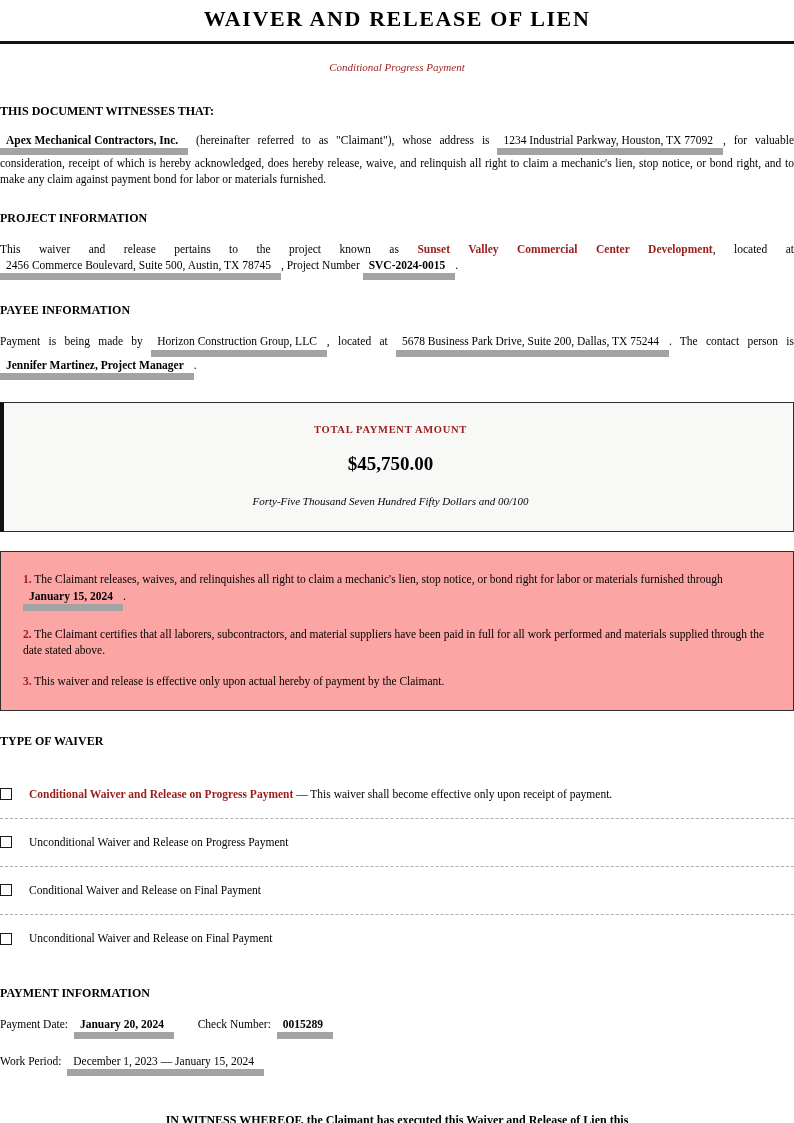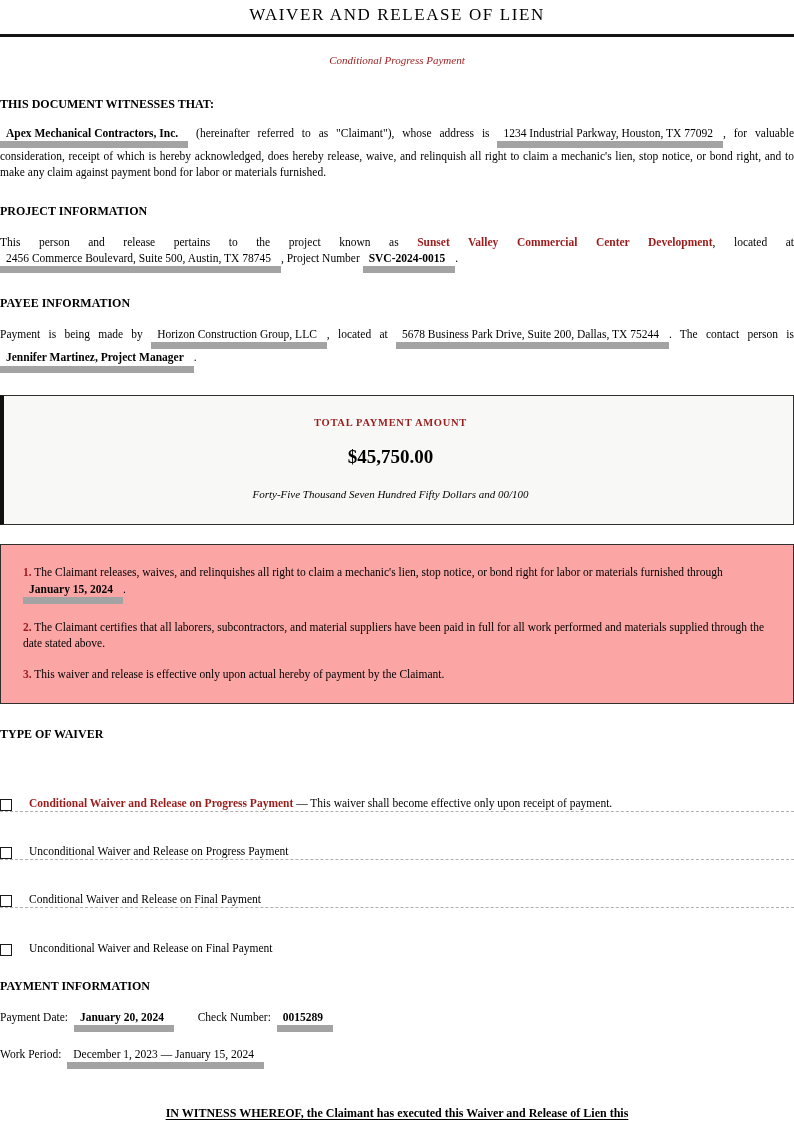--- a/index.html
+++ b/index.html
@@ -19,22 +19,22 @@
   }
   .page {
     width: 794px;
     height: 1123px;
     box-sizing: border-box;
     padding: 0 0 0 0;
     position: relative;
   }
   .doc-title {
     text-align: center;
-    font-size: 17px;
-    font-weight: normal;
+    font-size: 22px;
+    font-weight: bold;
     letter-spacing: 1.6px;
     margin: 3px 0 0 0;
     padding: 0 0 7px 0;
   }
   .title-rule {
     border: 0;
     border-top: 3px solid #141414;
     margin: 0 0 0 0;
     width: 100%;
   }
@@ -115,21 +115,21 @@
   }
   .clause + .clause { margin-top: 15px; }
   .clause-num {
     color: #9B1B1B;
     font-weight: bold;
   }
   
   .waiver-list { margin-top: 21px; }
   .waiver-row {
     display: flex;
-    align-items: flex-end;
+    align-items: center;
     min-height: 48px;
     border-bottom: 1px dashed #b0b0b0;
     box-sizing: border-box;
   }
   .waiver-row.last { border-bottom: 0; }
   .checkbox {
     width: 12px;
     height: 12px;
     border: 1.5px solid #1a1a1a;
     background: #ffffff;
@@ -172,21 +172,21 @@
       <span class="fill fill-b">Apex Mechanical Contractors, Inc.</span>
       <span>(hereinafter referred to as "Claimant"), whose address is</span>
       <span class="fill">1234 Industrial Parkway, Houston, TX 77092</span><span>, for valuable consideration, receipt of which is hereby acknowledged, does hereby release, waive, and relinquish all right to claim a mechanic's lien, stop notice, or bond right, and to make any claim against payment bond for labor or materials furnished.</span>
     </p>
   </div>
 
   <div class="block-gap">
     <div class="section-heading">PROJECT INFORMATION</div>
 
     <p class="para para-after-heading">
-      <span>This person and release pertains to the project known as</span>
+      <span>This waiver and release pertains to the project known as</span>
       <span class="redbold">Sunset Valley Commercial Center Development</span><span>, located at</span>
       <span class="fill">2456 Commerce Boulevard, Suite 500, Austin, TX 78745</span><span>, Project Number</span>
       <span class="fill fill-b">SVC-2024-0015</span><span>.</span>
     </p>
   </div>
 
   <div class="block-gap">
     <div class="section-heading">PAYEE INFORMATION</div>
 
     <p class="para para-after-heading">

